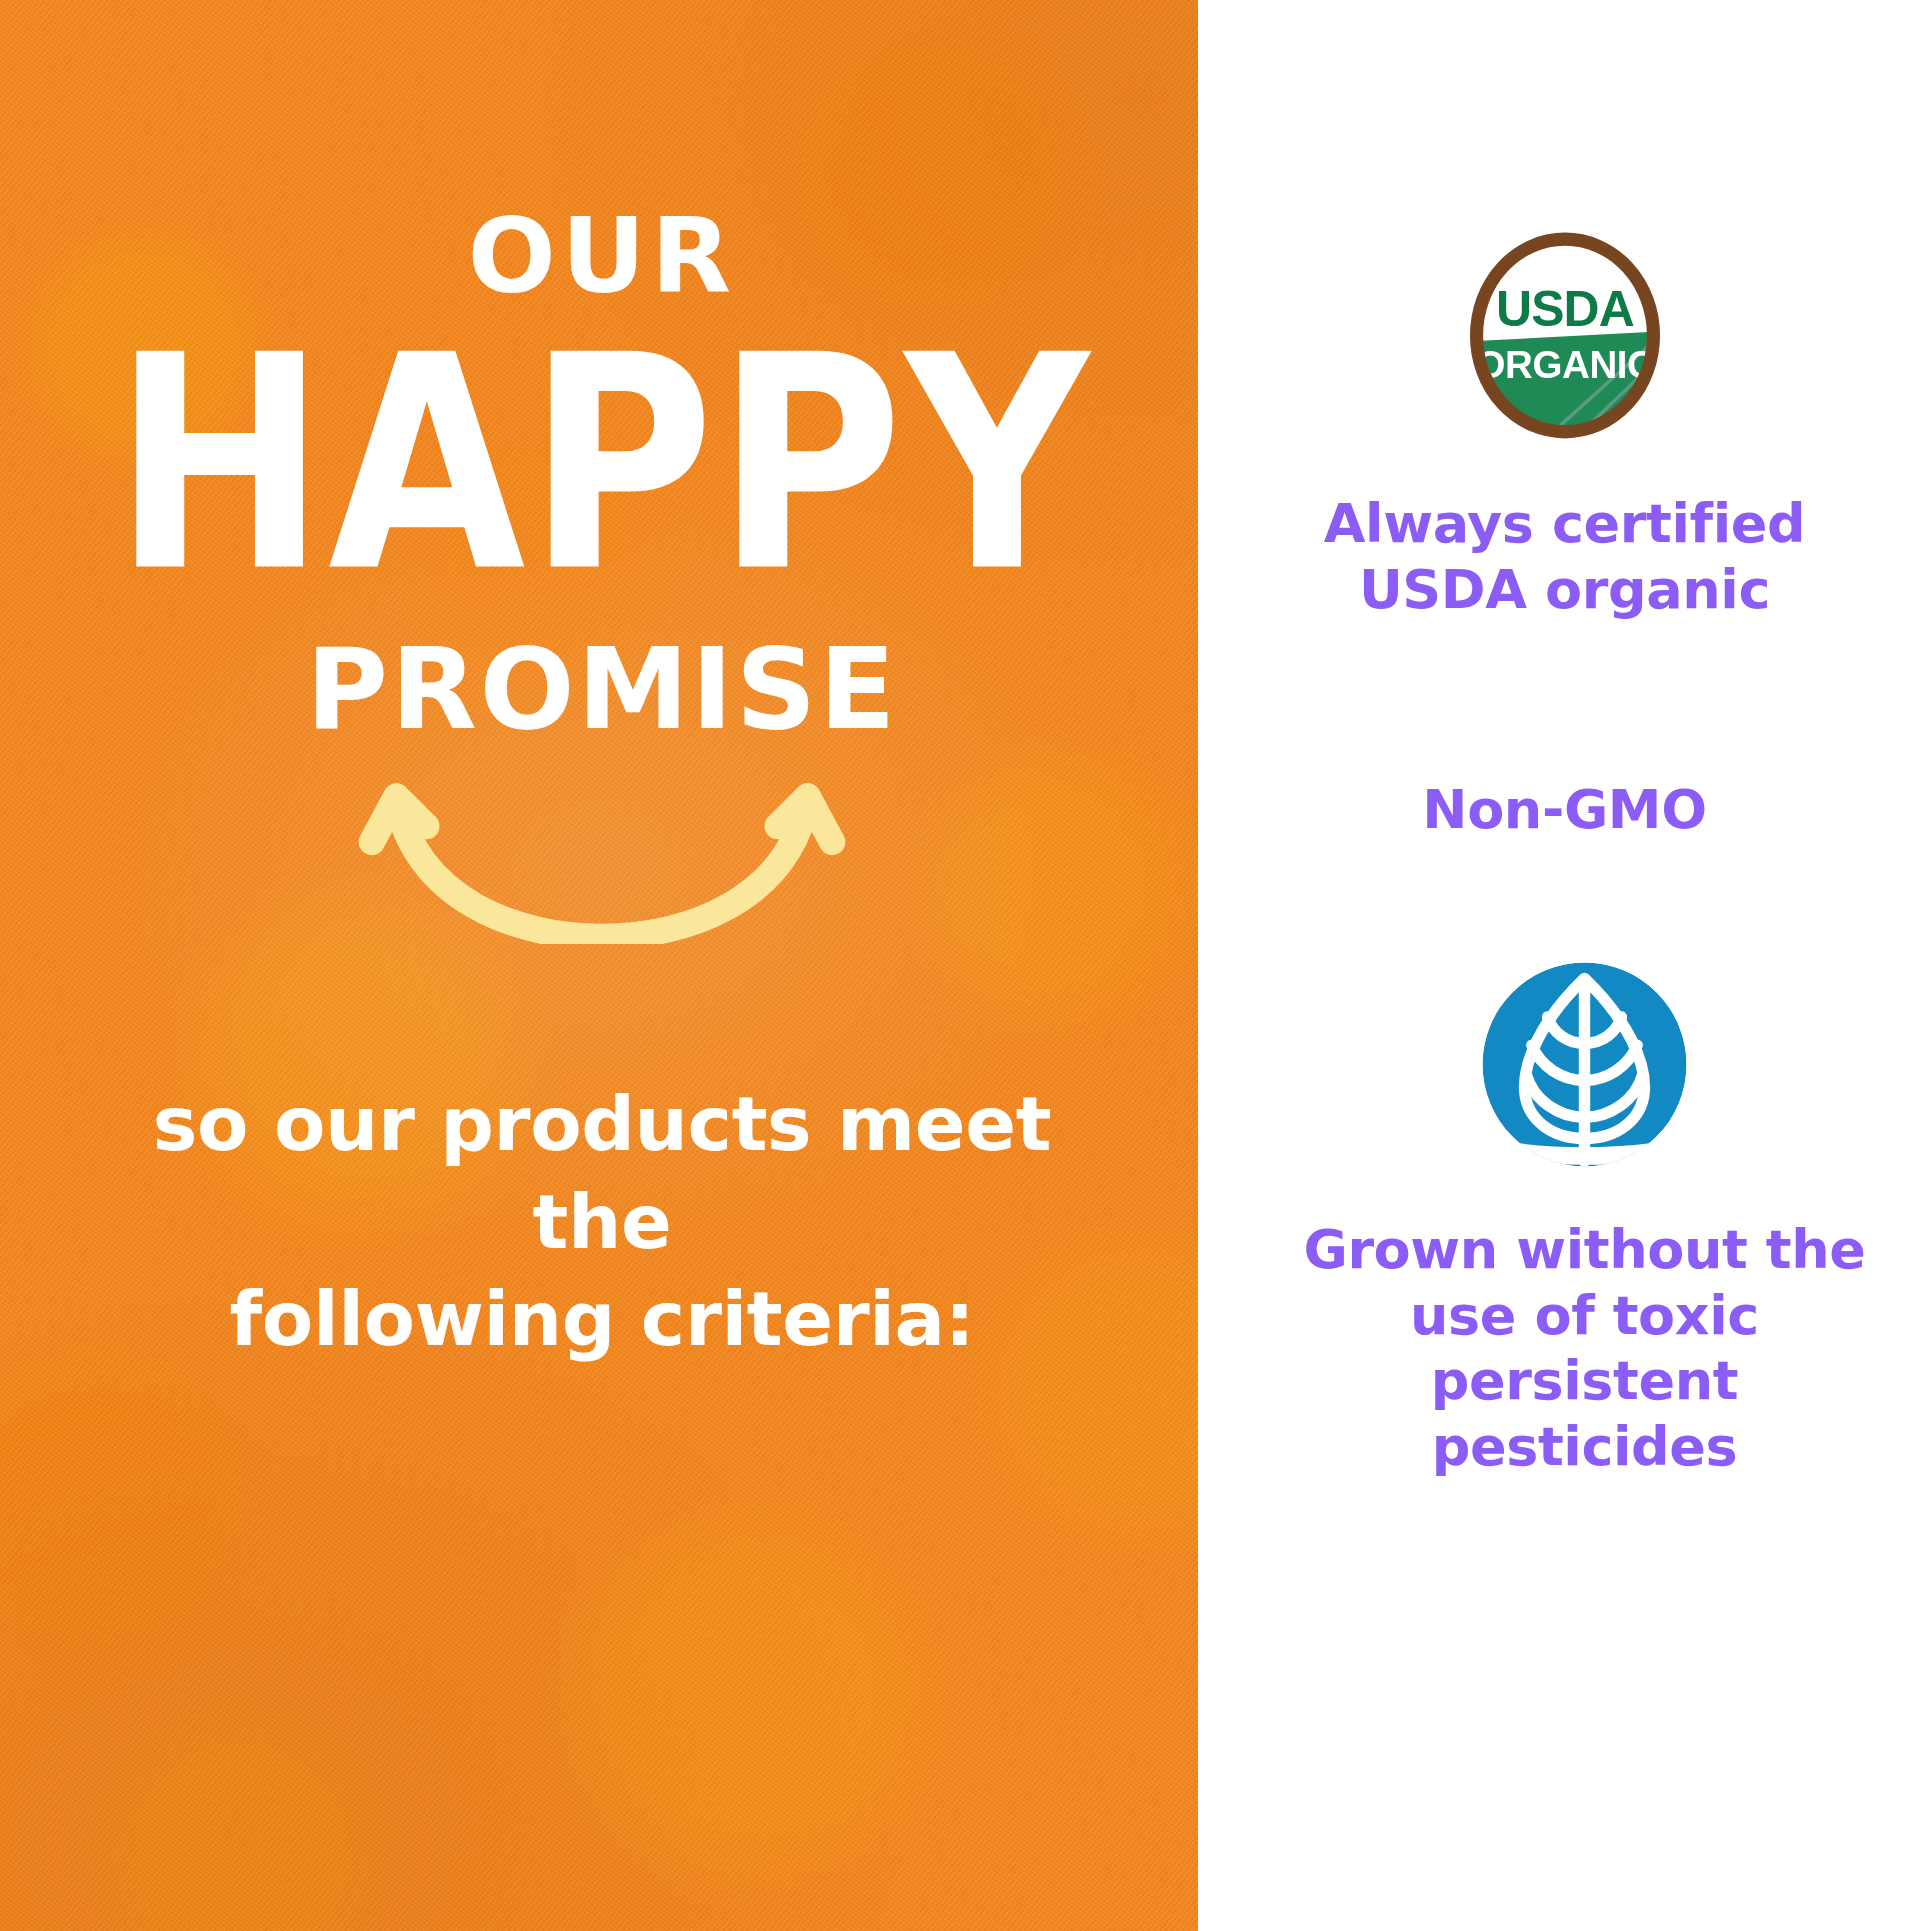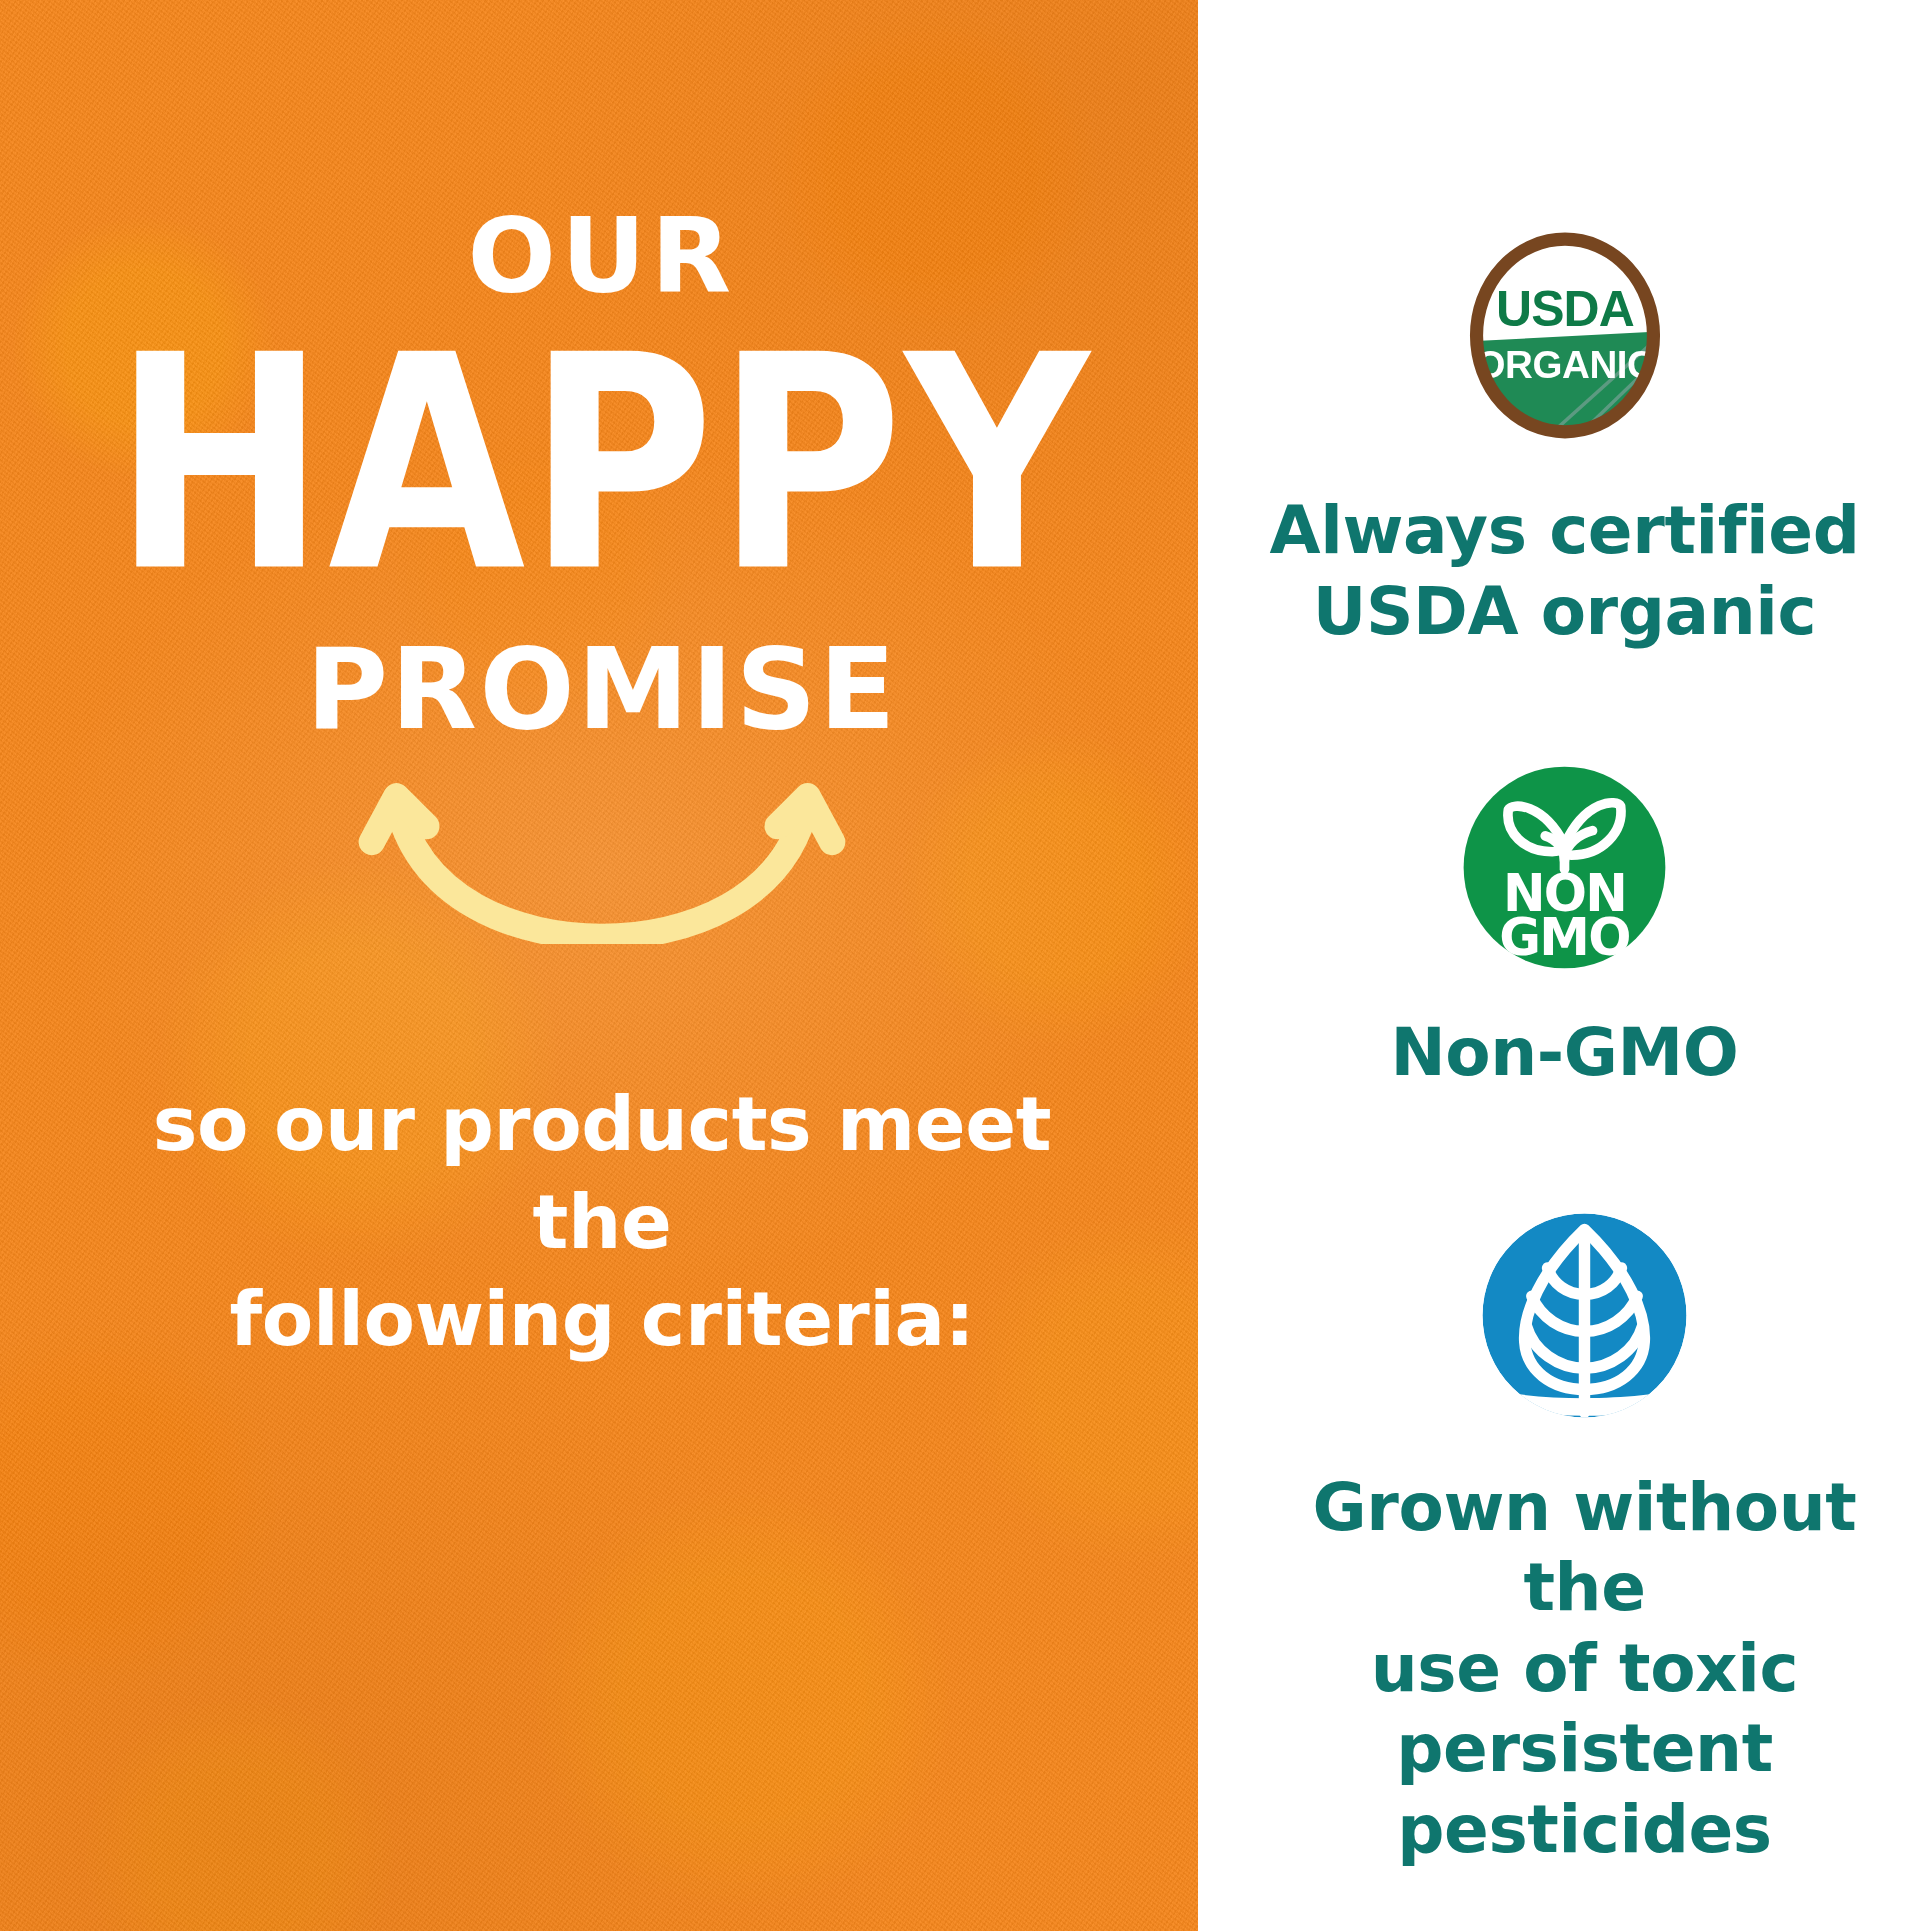--- a/index.html
+++ b/index.html
@@ -143,24 +143,24 @@
     flex-direction: column;
     align-items: center;
     text-align: center;
   }
   .claim-badge {
     display: flex;
     align-items: center;
     justify-content: center;
   }
   .claim-text {
-    color: #0f766e;
-    font-family: "DejaVu Sans", sans-serif;
-    font-weight: 700;
-    font-size: 66px;
+    color: #8b5cf6;
+    font-family: "DejaVu Sans", sans-serif;
+    font-weight: 700;
+    font-size: 54px;
     line-height: 1.22;
     letter-spacing: -0.4px;
     max-width: 667px;
   }
   .claim-text .ln { display: block; }
 
   #claim-organic   { margin-top: 219px; }
   #claim-organic   .claim-text { margin-top: 39px; }
   #claim-nongmo    { margin-top: 112px; }
   #claim-nongmo    .claim-text { margin-top: 42px; }
@@ -236,45 +236,20 @@
           <ellipse cx="124" cy="133" rx="101" ry="110" fill="none" stroke="#774620" stroke-width="15"></ellipse>
         </svg>
       </div>
       <div class="claim-text">
         <span class="ln">Always certified</span>
         <span class="ln">USDA organic</span>
       </div>
     </div>
 
     <div class="claim" id="claim-nongmo">
-      <div class="claim-badge">
-        <svg width="207" height="207" viewBox="0 0 236 236" aria-hidden="true">
-          <circle cx="118" cy="118" r="115" fill="#0E9448"></circle>
-
-          <g fill="none" stroke="#FFFFFF" stroke-width="11" stroke-linecap="round" stroke-linejoin="round">
-
-            <path d="M 118 92
-                     C 94 44, 58 44, 54 52
-                     C 50 78, 72 100, 104 100
-                     C 112 100, 118 97, 118 92 Z"></path>
-
-            <path d="M 118 92
-                     C 142 40, 178 40, 182 48
-                     C 186 78, 160 104, 126 104
-                     C 119 104, 118 98, 118 92 Z"></path>
-
-            <path d="M 118 92 L 118 120"></path>
-
-            <path d="M 118 110 C 118 96, 108 86, 96 82"></path>
-            <path d="M 118 106 C 120 92, 134 80, 150 76"></path>
-          </g>
-          <text x="118" y="168" text-anchor="middle" font-family="'DejaVu Sans', sans-serif" font-weight="bold" font-size="58" letter-spacing="-2" fill="#FFFFFF">NON</text>
-          <text x="118" y="218" text-anchor="middle" font-family="'DejaVu Sans', sans-serif" font-weight="bold" font-size="58" letter-spacing="-2" fill="#FFFFFF">GMO</text>
-        </svg>
-      </div>
       <div class="claim-text">
         <span class="ln">Non-GMO</span>
       </div>
     </div>
 
     <div class="claim" id="claim-pesticide">
       <div class="claim-badge">
         <svg width="211" height="211" viewBox="0 0 240 240" aria-hidden="true">
           <defs>
             <clipPath id="blueClip">

